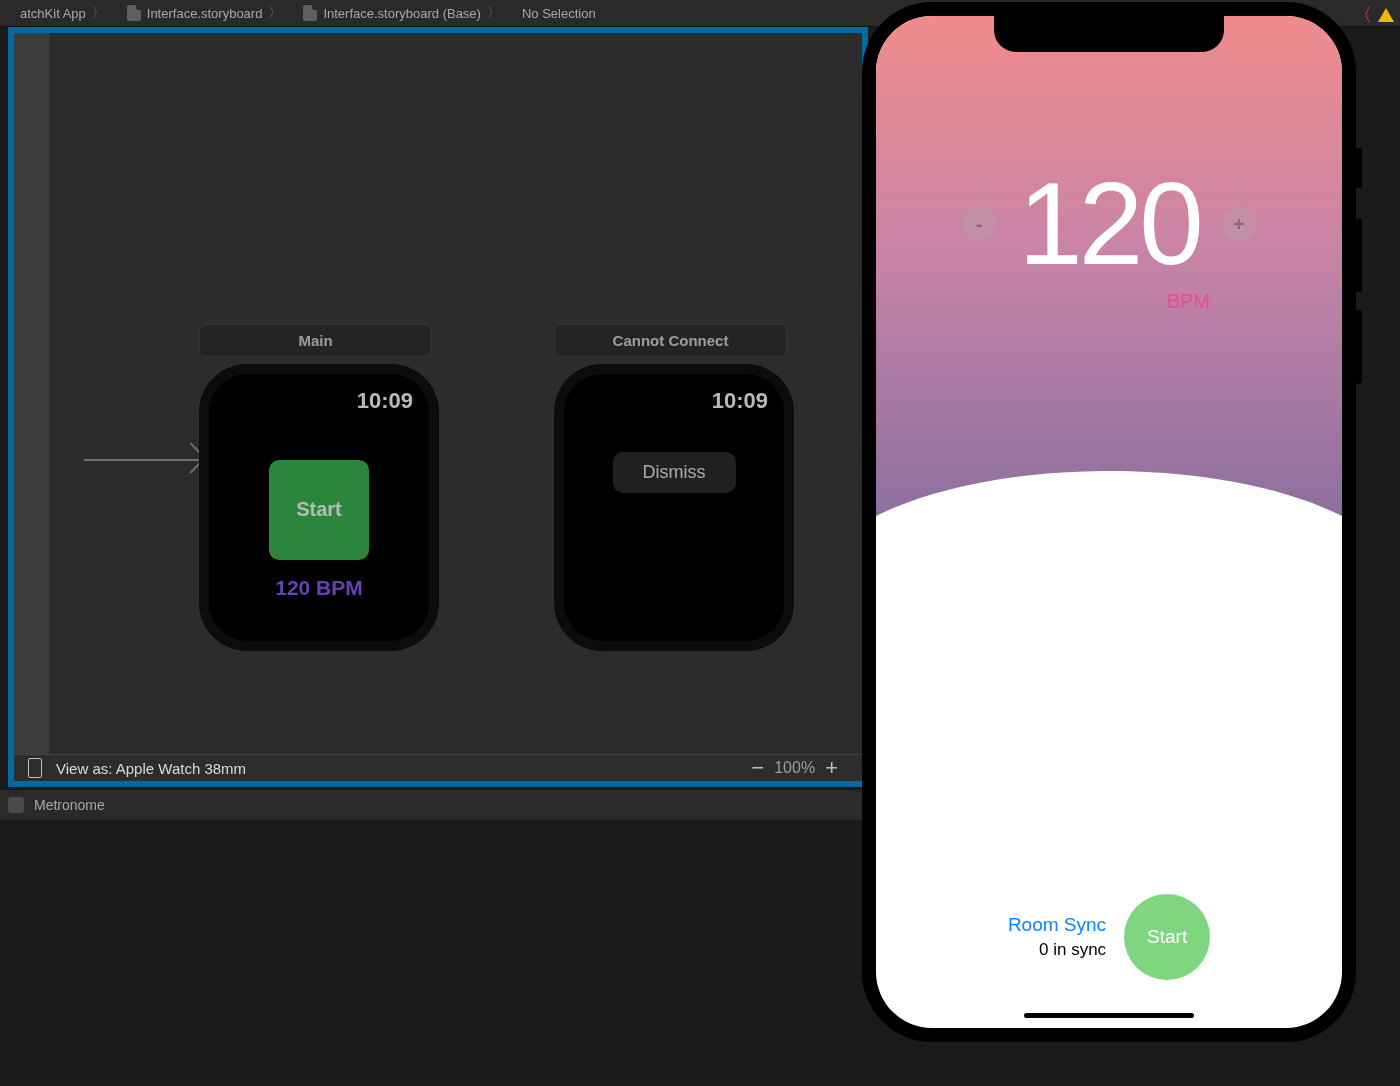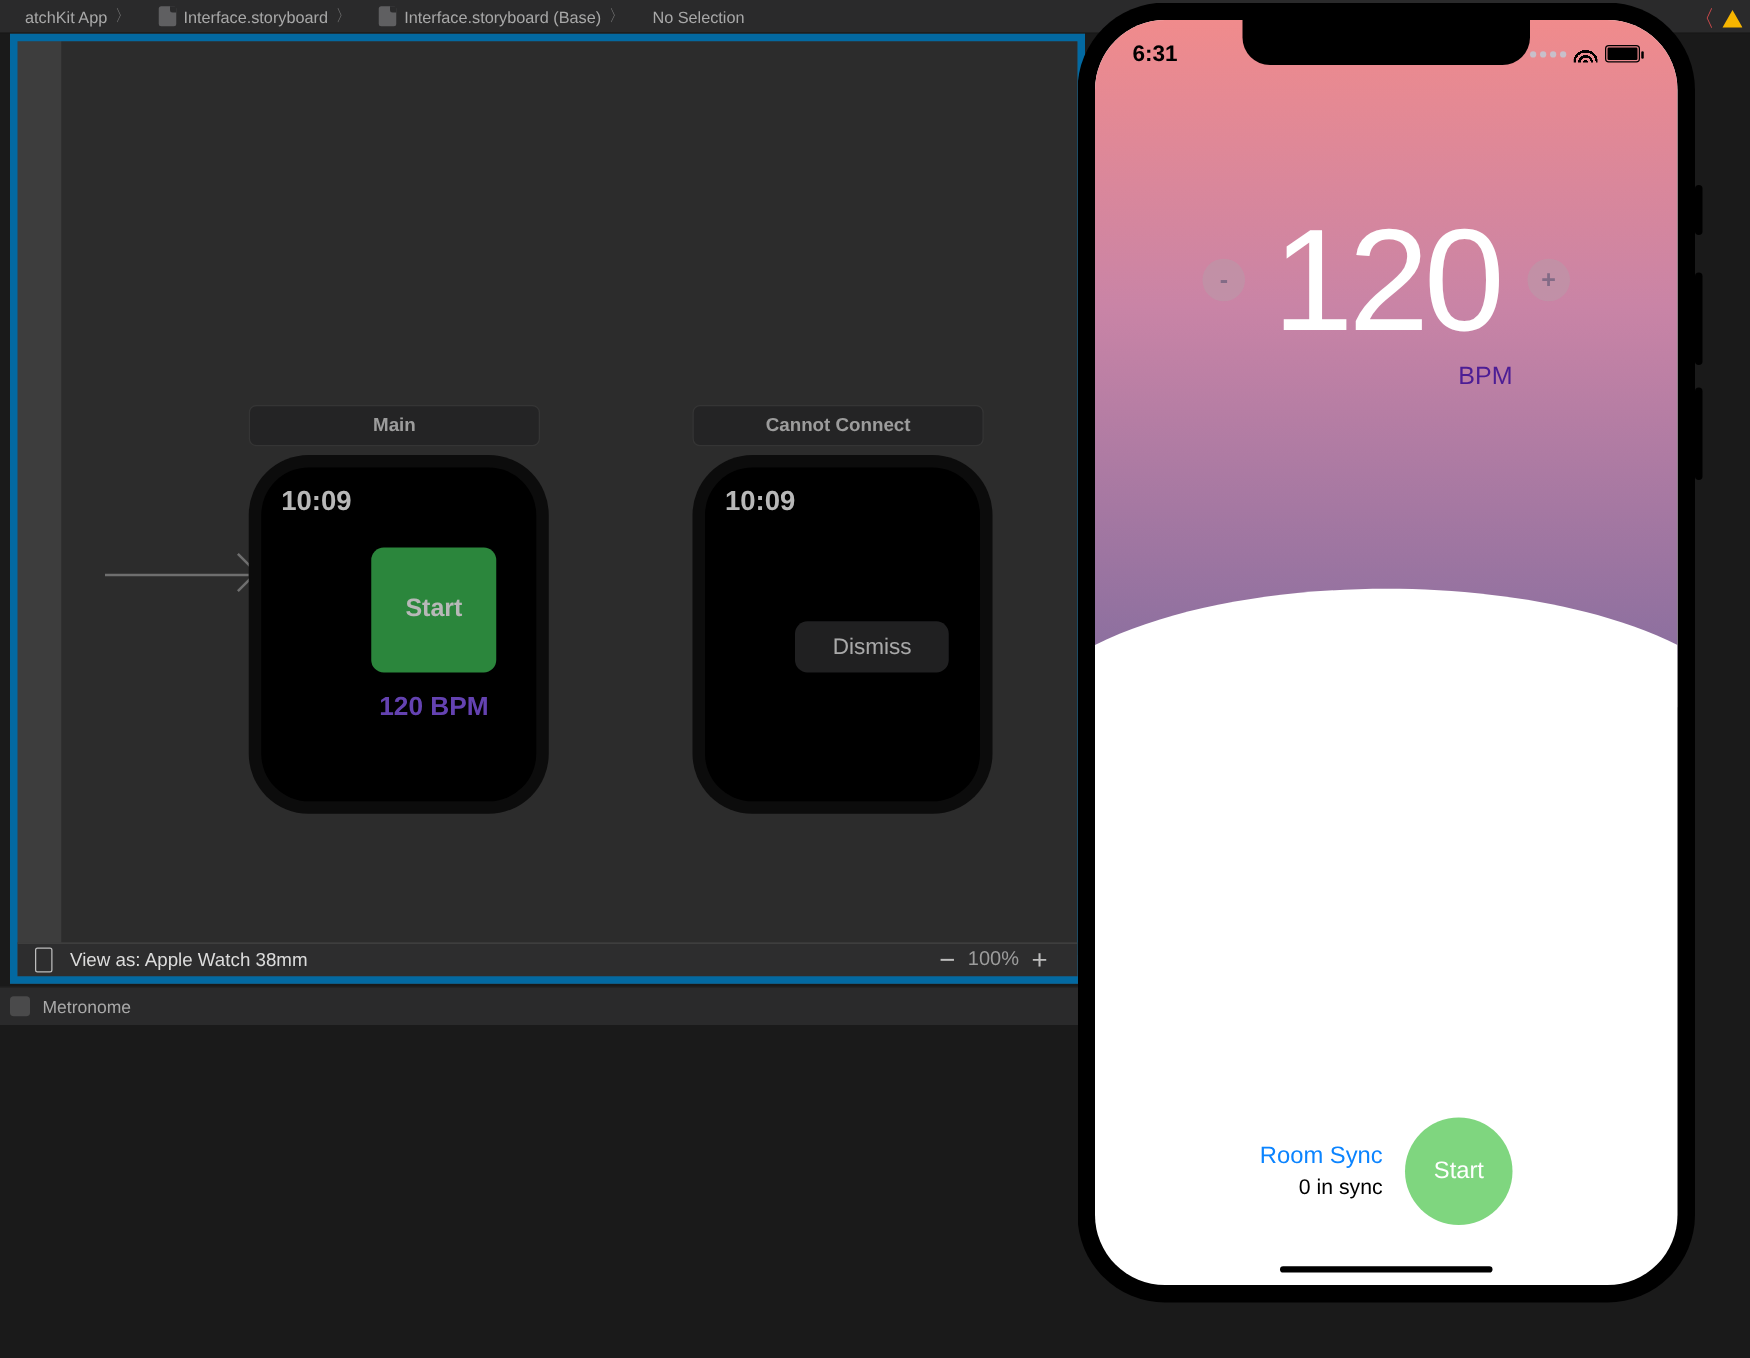--- a/index.html
+++ b/index.html
@@ -26,21 +26,21 @@
 
 
 .scene-label{position:absolute;height:33px;background:#333334;border:1px solid #4a4a4a;border-radius:6px;display:flex;align-items:center;justify-content:center;color:#d8d8d8;font-size:15px;font-weight:600;}
 .scene-main .scene-label{left:150px;top:291px;width:233px;}
 .scene-err  .scene-label{left:505px;top:291px;width:233px;}
 
 
 .watch{position:absolute;width:240px;height:287px;background:#111;border-radius:48px;}
 .scene-main .watch{left:150px;top:331px;}
 .scene-err  .watch{left:505px;top:331px;}
-.watch-inner{position:absolute;inset:10px;background:#000;border-radius:38px;padding:14px 16px;display:flex;flex-direction:row;}
+.watch-inner{position:absolute;inset:10px;background:#000;border-radius:38px;padding:14px 16px;display:flex;flex-direction:column;}
 .w-time{color:#fff;font-size:22px;font-weight:600;text-align:right;margin-bottom:18px;}
 .w-center{flex:1;display:flex;flex-direction:column;align-items:center;justify-content:center;gap:16px;}
 .w-startbtn{width:100px;height:100px;background:#3cba54;border-radius:10px;display:flex;align-items:center;justify-content:center;color:#fff;font-weight:700;font-size:20px;}
 .w-bpm{color:#8b5cf6;font-size:21px;font-weight:700;}
 .w-msg{color:#fff;font-size:19px;text-align:center;line-height:1.25;margin-top:6px;}
 .w-dismiss{margin-top:20px;align-self:center;background:#2d2d2f;color:#eaeaea;font-size:18px;border-radius:10px;padding:10px 30px;}
 
 
 .canvas-bar{position:absolute;left:0;bottom:0;height:27px;width:100%;background:#2d2d2e;border-top:1px solid #444;display:flex;align-items:center;padding:0 14px;color:#dcdcdc;font-size:15px;}
 .canvas-bar .dev-ic{width:14px;height:20px;border:1.5px solid #bdbdbd;border-radius:2px;margin-right:14px;}
@@ -75,21 +75,21 @@
 .batt{width:28px;height:14px;border:1.5px solid #000;border-radius:3px;position:relative;}
 .batt:before{content:"";position:absolute;inset:1px;background:#000;border-radius:1px;}
 .batt:after{content:"";position:absolute;right:-4px;top:4px;width:2.5px;height:6px;background:#000;border-radius:1px;}
 
 
 .hero{position:absolute;top:0;left:0;right:0;height:510px;background:linear-gradient(180deg,#f08b8c 0%,#c984a6 45%,#8b6f9f 100%);}
 .wave{position:absolute;left:0;right:0;top:430px;height:120px;}
 .bpm-wrap{position:absolute;top:150px;left:0;right:0;display:flex;align-items:center;justify-content:center;gap:22px;}
 .bpm-num{color:#fff;font-size:116px;font-weight:400;letter-spacing:-4px;line-height:1;}
 .step{width:34px;height:34px;border-radius:50%;background:rgba(188,150,168,.65);color:#836b86;display:flex;align-items:center;justify-content:center;font-size:20px;font-weight:600;}
-.bpm-lbl{position:absolute;top:274px;right:132px;color:#4c1d95;font-size:20px;}
+.bpm-lbl{position:absolute;top:274px;right:132px;color:#ec4899;font-size:20px;}
 
 .bottom-row{position:absolute;bottom:48px;left:0;right:0;display:flex;align-items:center;justify-content:center;gap:18px;}
 .sync-col{text-align:right;}
 .sync-title{color:#0b84ff;font-size:19px;}
 .sync-sub{color:#000;font-size:17px;margin-top:4px;}
 .start-circ{width:86px;height:86px;border-radius:50%;background:#7fd67f;display:flex;align-items:center;justify-content:center;color:#fff;font-size:19px;}
 .home-ind{position:absolute;bottom:10px;left:50%;transform:translateX(-50%);width:170px;height:5px;background:#000;border-radius:3px;}
 </style>
 </head>
 <body>
@@ -168,33 +168,20 @@
   <span class="phone-side s1"></span>
   <span class="phone-side s2"></span>
   <span class="phone-side s3"></span>
   <div class="screen">
     <div class="hero"></div>
     <svg class="wave" viewBox="0 0 466 120" preserveAspectRatio="none">
       <path d="M0,70 C120,10 346,10 466,70 L466,120 L0,120 Z" fill="#ffffff"></path>
     </svg>
     <div class="notch"></div>
 
-    <div class="statusbar">
-      <span>6:31</span>
-      <span class="sb-icons">
-        <span class="sig-dots">
-            <span></span>
-            <span></span>
-            <span></span>
-            <span></span>
-          </span>
-        <span class="wifi"></span>
-        <span class="batt"></span>
-      </span>
-    </div>
 
     <div class="bpm-wrap">
       <div class="step">-</div>
       <div class="bpm-num">120</div>
       <div class="step">+</div>
     </div>
     <div class="bpm-lbl">BPM</div>
 
     <div class="bottom-row">
       <div class="sync-col">

